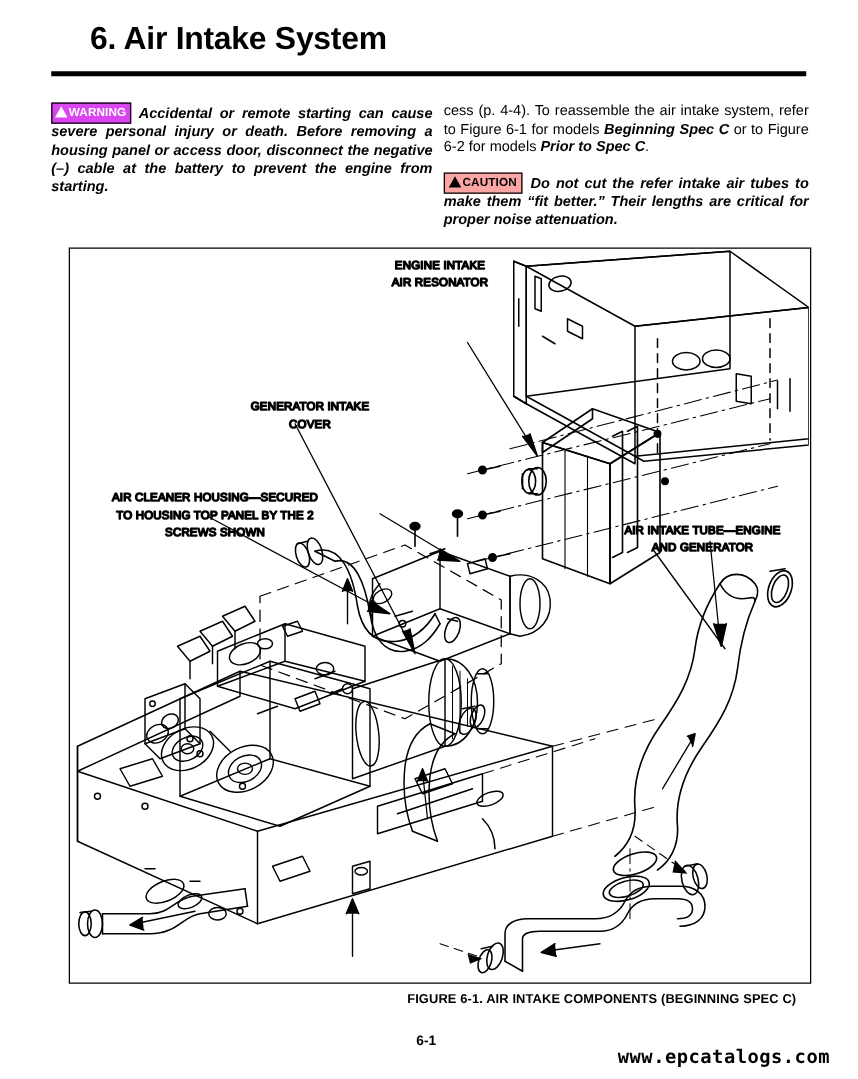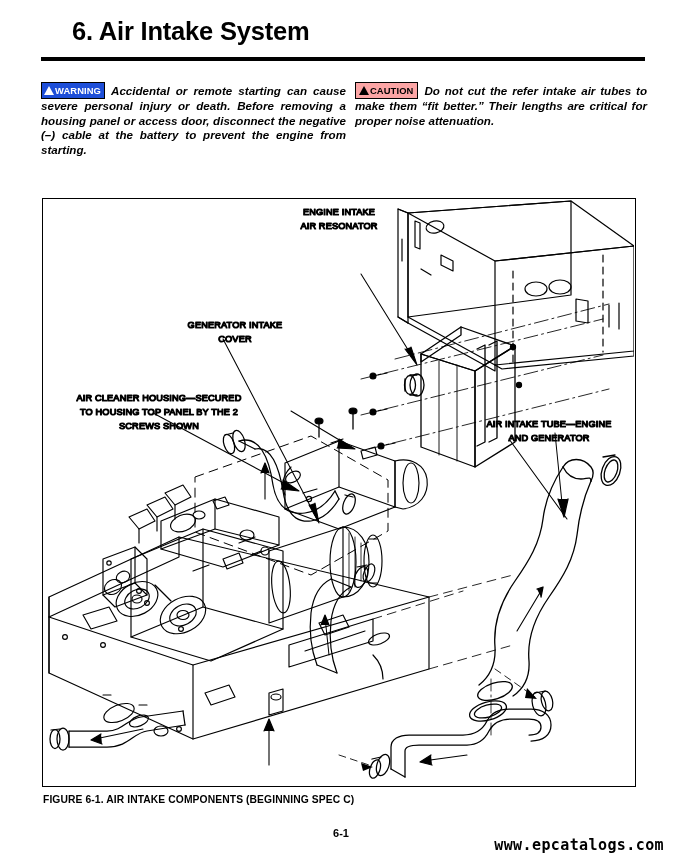--- a/index.html
+++ b/index.html
@@ -79,60 +79,60 @@
     display: inline-block;
     width: 0;
     height: 0;
     vertical-align: -1px;
     margin-right: 1px;
     border-left: 5.2px solid transparent;
     border-right: 5.2px solid transparent;
   }
   
   .badge.warning {
-    background: #1d4ed8;
+    background: #d946ef;
     color: #fff;
     border: 1.4px solid #000;
     padding: 1.4px 3px 1.8px 2px;
   }
   .badge.warning .tri { border-bottom: 9px solid #fff; }
   
   .badge.caution {
     background: #fca5a5;
     color: #000;
     border: 1.4px solid #000;
     padding: 1.4px 4px 1.8px 3px;
   }
   .badge.caution .tri { border-bottom: 9px solid #000; }
 
   
   .figure-box {
     position: absolute;
-    left: 42px;
+    left: 55px;
     top: 198px;
     width: 594px;
     height: 589px;
     border: 1.6px solid #000;
     box-sizing: border-box;
     background: #fff;
     overflow: hidden;
   }
   .figure-box svg { display: block; }
   .fig-label {
     font-family: "Liberation Sans", sans-serif;
     font-size: 9.2px;
     fill: #000;
     letter-spacing: 0.15px;
   }
   .figure-caption {
     position: absolute;
     left: 43px;
     top: 794px;
     width: 594px;
-    text-align: left;
+    text-align: right;
     font-size: 10.3px;
     font-weight: bold;
     letter-spacing: 0.1px;
   }
 
   
   .page-number {
     position: absolute;
     left: 0;
     top: 827px;
@@ -160,20 +160,21 @@
   <div class="chapter-title">6. Air Intake System</div>
   <div class="title-rule"></div>
 
   <div class="col col-left">
     <p class="para bi">
       <span class="badge warning"><span class="tri"></span><span class="btxt">WARNING</span></span><span>Accidental or remote starting can cause severe personal injury or death. Before removing a housing panel or access door, disconnect the negative (–) cable at the battery to prevent the engine from starting.</span>
     </p>
   </div>
 
   <div class="col col-right">
+    <p class="para plain"><span>cess (p. 4-4). To reassemble the air intake system, refer to Figure 6-1 for models </span><span class="nb">Beginning Spec C</span><span> or to Figure 6-2 for models </span><span class="nb">Prior to Spec C</span><span>.</span></p>
 
     <p class="para bi">
       <span class="badge caution"><span class="tri"></span><span class="btxt">CAUTION</span></span><span>Do not cut the refer intake air tubes to make them “fit better.” Their lengths are critical for proper noise attenuation.</span>
     </p>
   </div>
 
   <div class="figure-box">
     <svg width="591" height="586" viewBox="0 0 591 586">
       <g fill="none" stroke="#000" stroke-width="1.15" stroke-linecap="round" stroke-linejoin="round">
 

